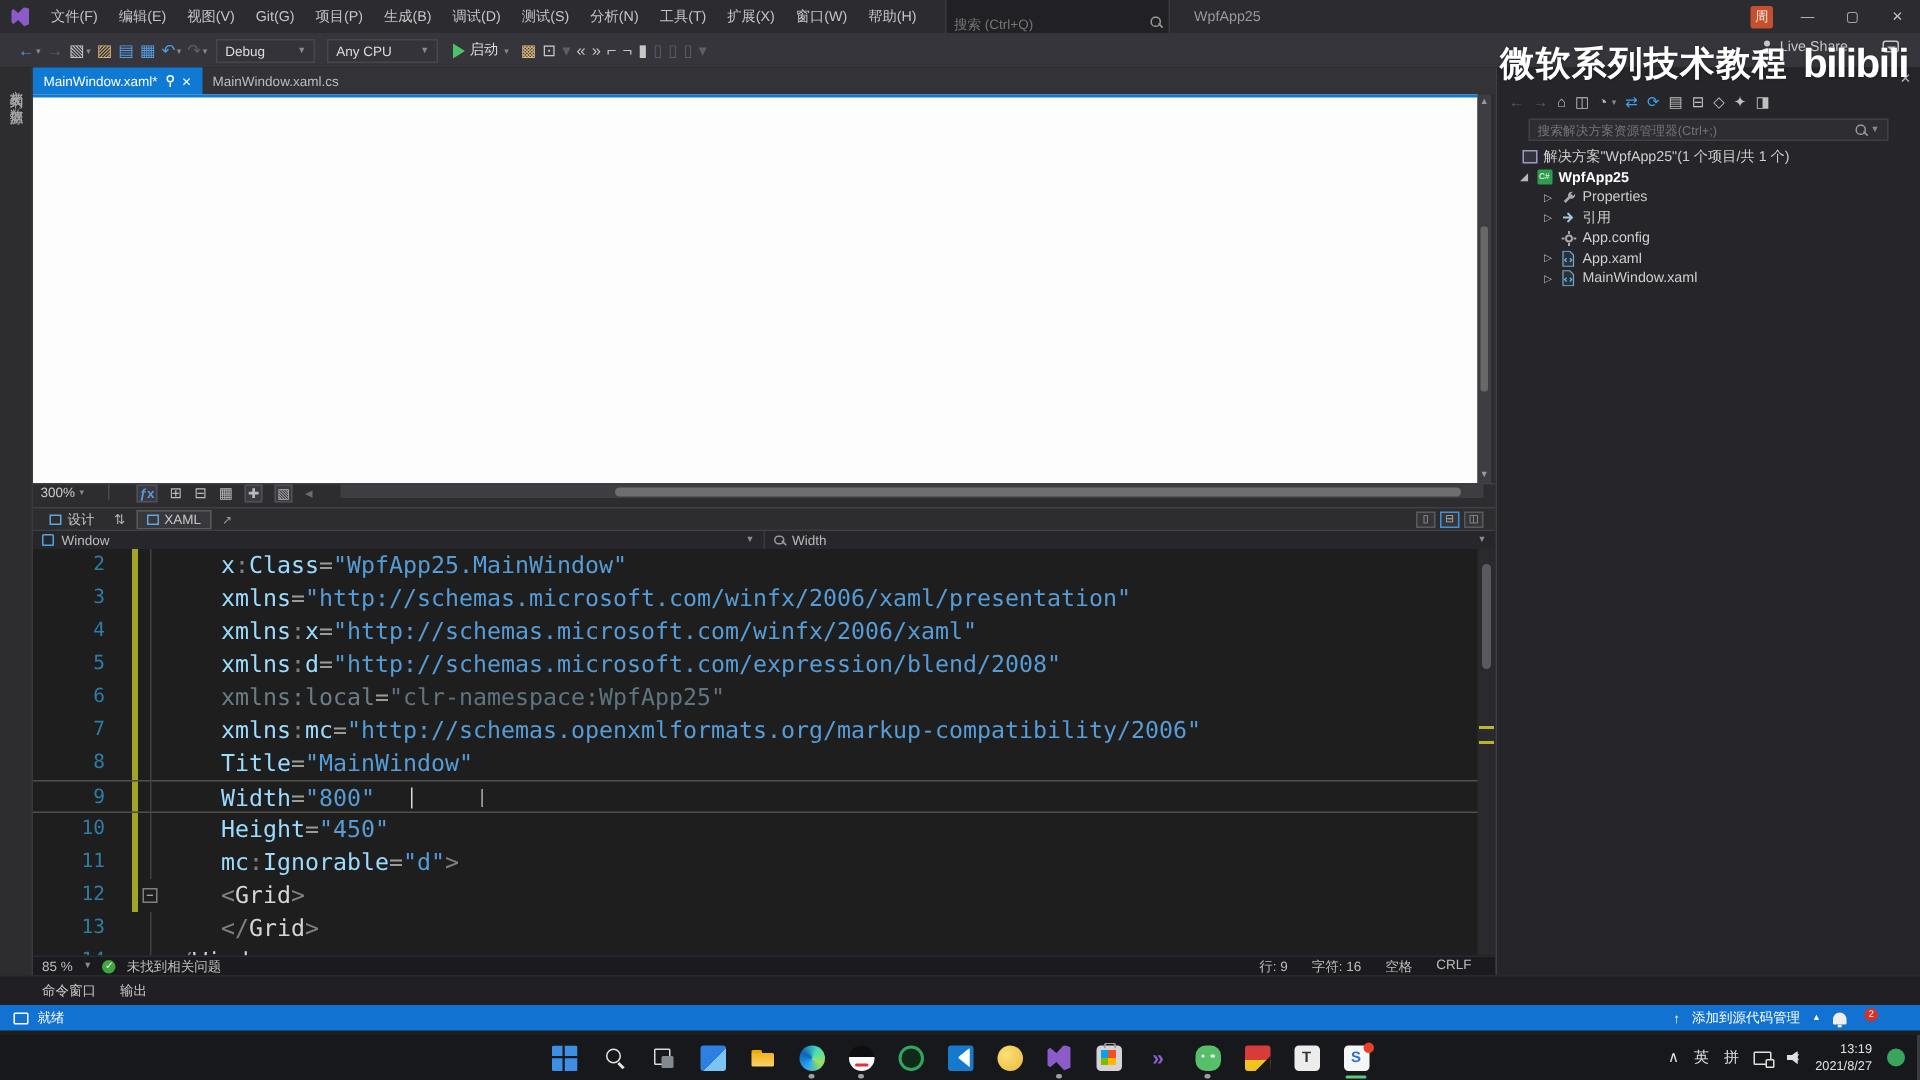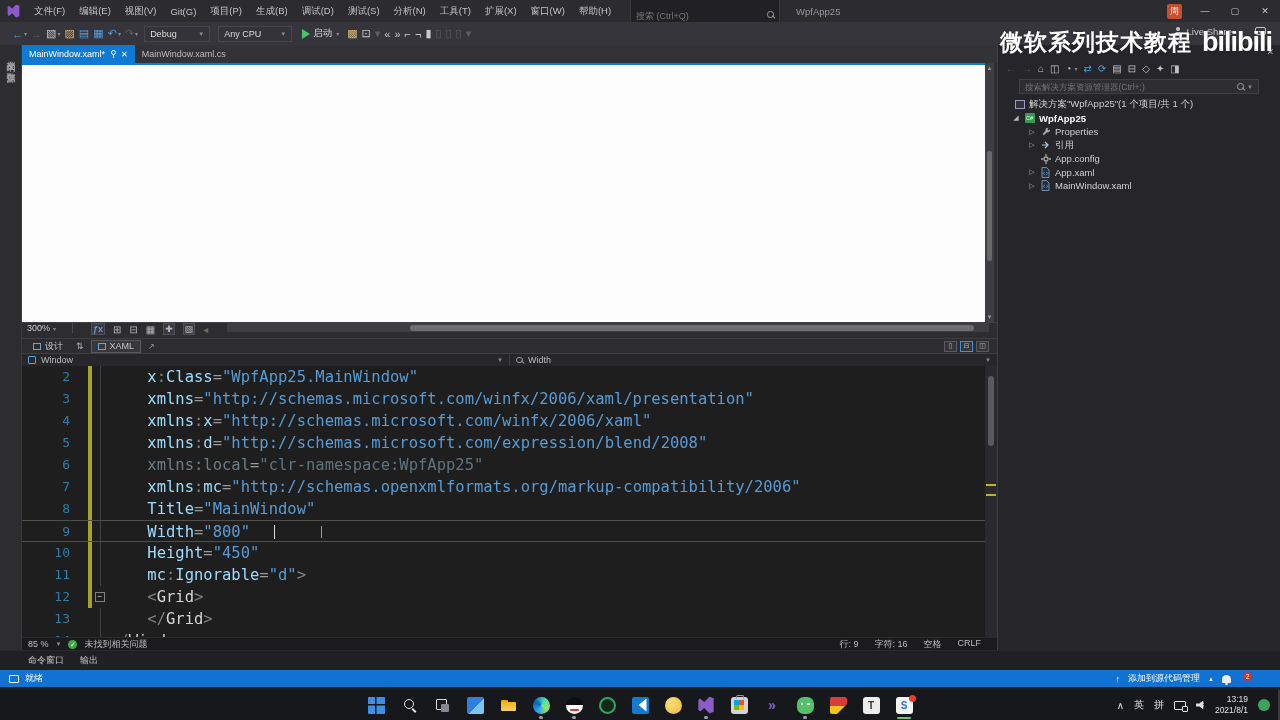--- a/index.html
+++ b/index.html
@@ -667,21 +667,21 @@
     <span>∧</span>
     <span>英</span>
     <span>拼</span>
     <span class="ic-cast"></span>
     <span style="display:flex;align-items:center">
         <span class="ic-vol"></span>
         <span class="vol-x">✕</span>
       </span>
     <div id="clock">
       <div>13:19</div>
-      <div>2021/8/1</div>
+      <div>2021/8/27</div>
     </div>
     <span class="traydot"></span>
   </div>
   <div id="desk-edge"></div>
 </div>
 
 <div id="watermark">
   <span id="wm-text">微软系列技术教程</span>
   <span id="wm-logo">bilibili</span>
 </div>

